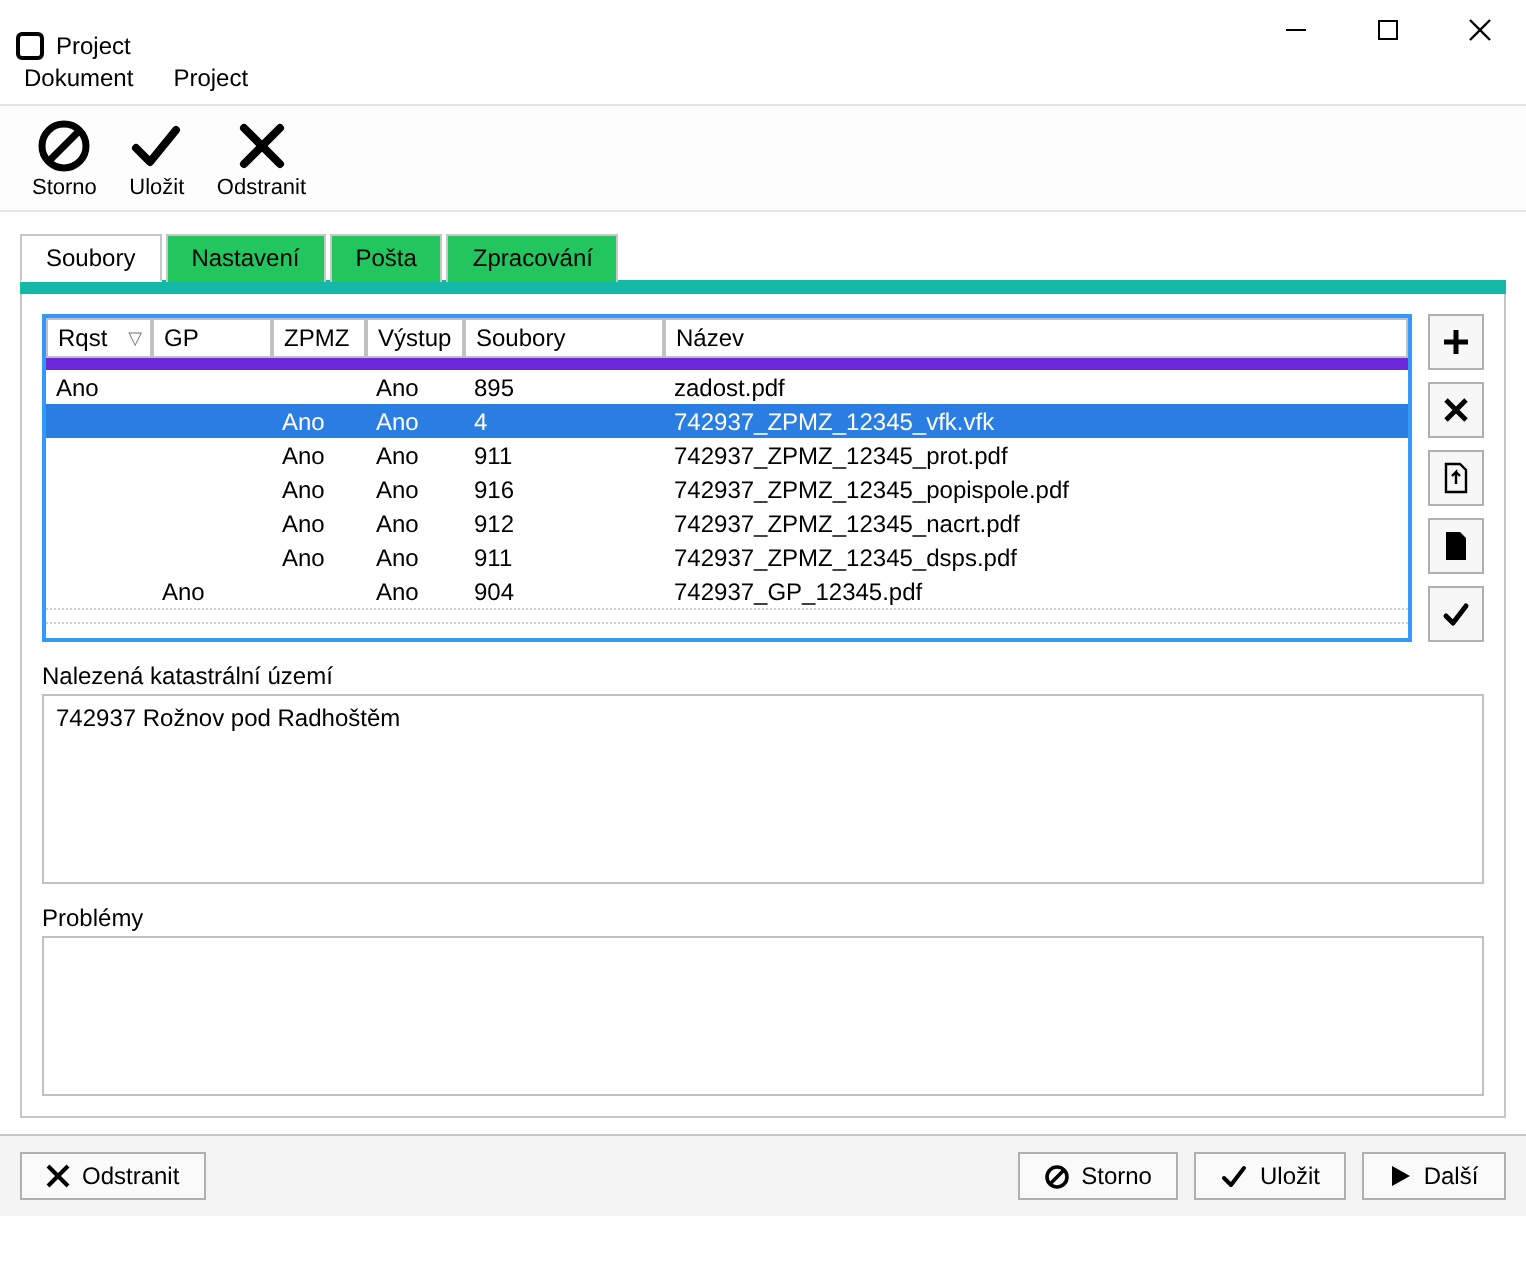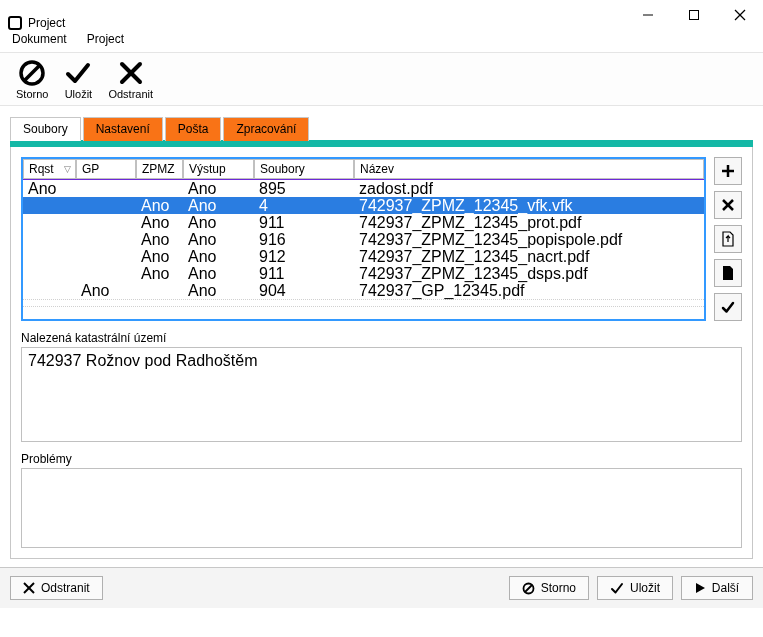--- a/index.html
+++ b/index.html
@@ -21,51 +21,51 @@
 
   
   .toolbar { height:54px; border-top:1px solid #e5e5e5; border-bottom:1px solid #e5e5e5; display:flex; align-items:center; padding:0 8px; gap:0; background:#fdfdfd; }
   .tbtn { display:flex; flex-direction:column; align-items:center; justify-content:center; padding:2px 8px; }
   .tbtn .glyph { height:30px; display:flex; align-items:center; justify-content:center; }
   .tbtn .lab { font-size:11px; }
 
   
   .content { padding:10px 10px 8px 10px; }
   .tabstrip { display:flex; border-bottom:7px solid #14b8a6; }
-  .tab { padding:4px 12px; border:1px solid #c7c7c7; border-bottom:none; margin-right:2px; background:#f97316; font-size:12px; position:relative; top:1px; }
+  .tab { padding:4px 12px; border:1px solid #c7c7c7; border-bottom:none; margin-right:2px; background:#22c55e; font-size:12px; position:relative; top:1px; }
   .tab.active { background:#fff; border-bottom:1px solid #fff; }
 
   .panel { border:1px solid #c7c7c7; border-top:none; padding:10px; background:#fff; }
 
   
   .filerow { display:flex; gap:8px; }
   .grid { flex:1; border:2px solid #3399ff; background:#fff; }
-  .grid-head { display:flex; border-bottom:1px solid #6d28d9; background:#a21caf; }
+  .grid-head { display:flex; border-bottom:6px solid #6d28d9; background:#a21caf; }
   .grid-head .col { border:1px solid #c0c0c0; padding:2px 5px; font-size:12px; background:#fff; position:relative; }
   .grid-head .col .sort { position:absolute; right:4px; top:4px; font-size:9px; color:#777; }
-  .grid-body { font-size:16px; }
+  .grid-body { font-size:12px; }
   .grow { display:flex; height:17px; align-items:center; }
   .grow.sel { background:#2a7de1; color:#fff; }
   .gcell { padding:0 5px; overflow:hidden; white-space:nowrap; }
 
   .c-rqst { width:53px; }
   .c-gp   { width:60px; }
   .c-zpmz { width:47px; }
-  .c-vyst { width:71px; }
+  .c-vyst { width:49px; }
   .c-vel  { width:100px; }
   .c-naz  { flex:1; }
 
   .grid-foot { height:8px; background:#fff; border-top:1px dotted #d0d0d0; border-bottom:1px dotted #d0d0d0; }
 
   .sidebtns { display:flex; flex-direction:column; gap:6px; }
   .sqbtn { width:28px; height:28px; border:1px solid #b0b0b0; background:#f7f7f7; display:flex; align-items:center; justify-content:center; }
 
   
   .sect-lab { margin-top:10px; font-size:12px; }
-  .textbox { width:100%; border:1px solid #c0c0c0; background:#fff; margin-top:2px; padding:4px 6px; font-size:16px; overflow:auto; }
+  .textbox { width:100%; border:1px solid #c0c0c0; background:#fff; margin-top:2px; padding:4px 6px; font-size:12px; overflow:auto; }
   .tb1 { height:95px; }
   .tb2 { height:80px; }
 
   
   .bottombar { border-top:1px solid #c7c7c7; background:#f4f4f4; padding:8px 10px; display:flex; align-items:center; gap:8px; }
   .spacer { flex:1; }
   .btn { border:1px solid #b0b0b0; background:#fafafa; padding:4px 12px; display:flex; align-items:center; gap:6px; font-size:12px; min-width:72px; justify-content:center; }
 
   svg { display:block; }
 </style>

